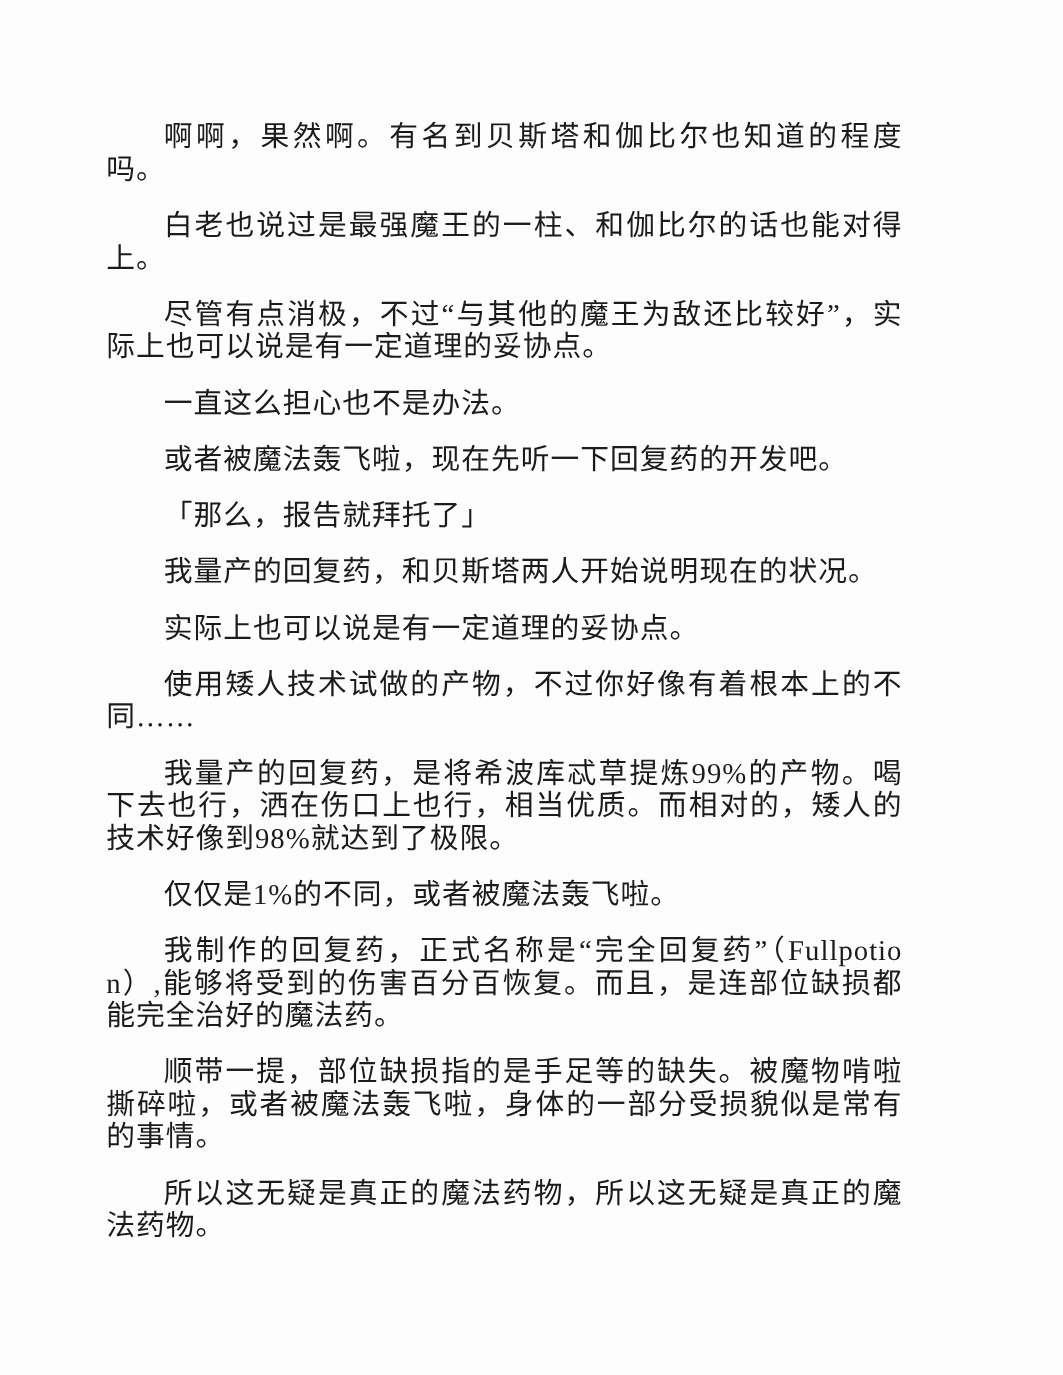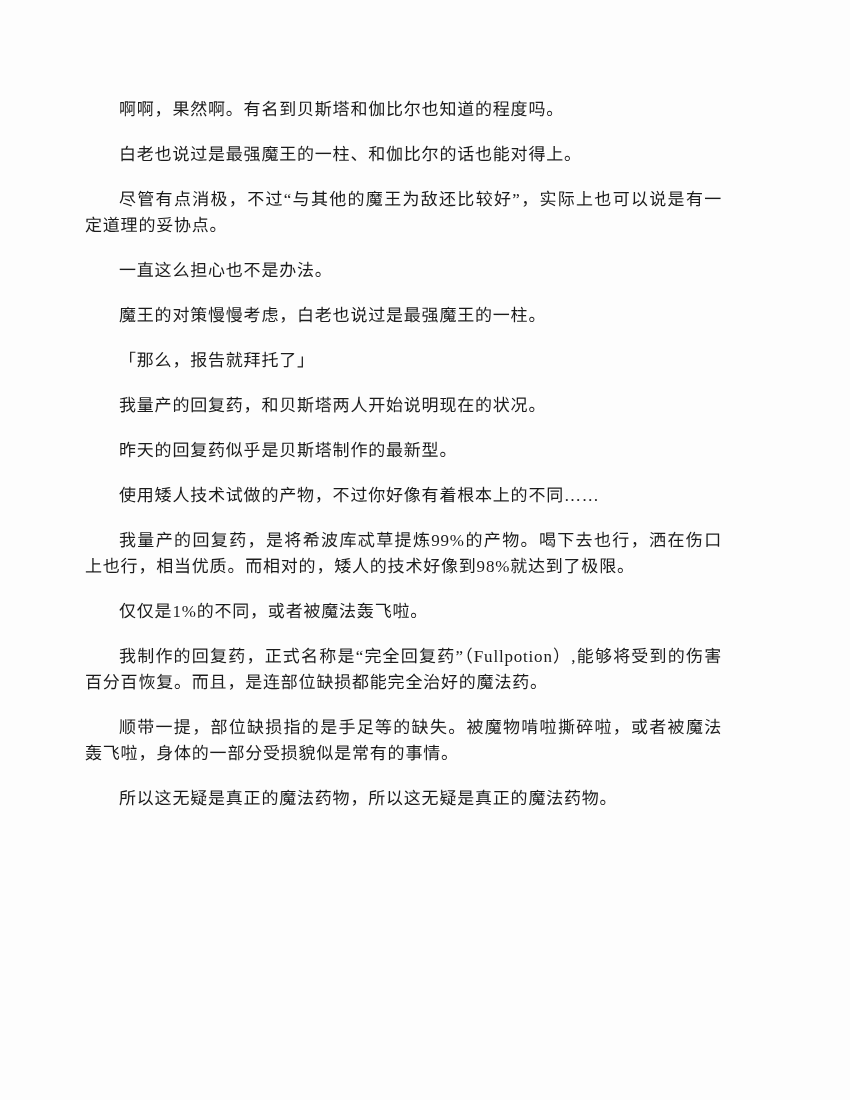--- a/index.html
+++ b/index.html
@@ -12,42 +12,42 @@
     background: #fdfdfd;
     overflow: hidden;
   }
   .page {
     box-sizing: border-box;
     width: 807px;
     height: 1100px;
     padding: 97px 85px 0 85px;
     color: #1b1b1b;
     font-family: "Liberation Serif", "DejaVu Serif", serif;
-    font-size: 17px;
+    font-size: 23px;
     line-height: 26px;
     letter-spacing: 0.8px;
     text-align: justify;
   }
   .page p {
     margin: 0 0 19px 0;
     text-indent: 2em;
     word-break: break-all;
   }
 </style>
 </head>
 <body>
 
 <main class="page">
   <p>啊啊，果然啊。有名到贝斯塔和伽比尔也知道的程度吗。</p>
   <p>白老也说过是最强魔王的一柱、和伽比尔的话也能对得上。</p>
   <p>尽管有点消极，不过“与其他的魔王为敌还比较好”，实际上也可以说是有一定道理的妥协点。</p>
   <p>一直这么担心也不是办法。</p>
-  <p>魔王的对策慢慢考虑，白老也说过是最强魔王的一柱。</p>
+  <p>或者被魔法轰飞啦，现在先听一下回复药的开发吧。</p>
   <p>「那么，报告就拜托了」</p>
   <p>我量产的回复药，和贝斯塔两人开始说明现在的状况。</p>
-  <p>昨天的回复药似乎是贝斯塔制作的最新型。</p>
+  <p>实际上也可以说是有一定道理的妥协点。</p>
   <p>使用矮人技术试做的产物，不过你好像有着根本上的不同……</p>
   <p>我量产的回复药，是将希波库忒草提炼99%的产物。喝下去也行，洒在伤口上也行，相当优质。而相对的，矮人的技术好像到98%就达到了极限。</p>
   <p>仅仅是1%的不同，或者被魔法轰飞啦。</p>
   <p>我制作的回复药，正式名称是“完全回复药”（Fullpotion）,能够将受到的伤害百分百恢复。而且，是连部位缺损都能完全治好的魔法药。</p>
   <p>顺带一提，部位缺损指的是手足等的缺失。被魔物啃啦撕碎啦，或者被魔法轰飞啦，身体的一部分受损貌似是常有的事情。</p>
   <p>所以这无疑是真正的魔法药物，所以这无疑是真正的魔法药物。</p>
 </main>
 
 </body></html>

